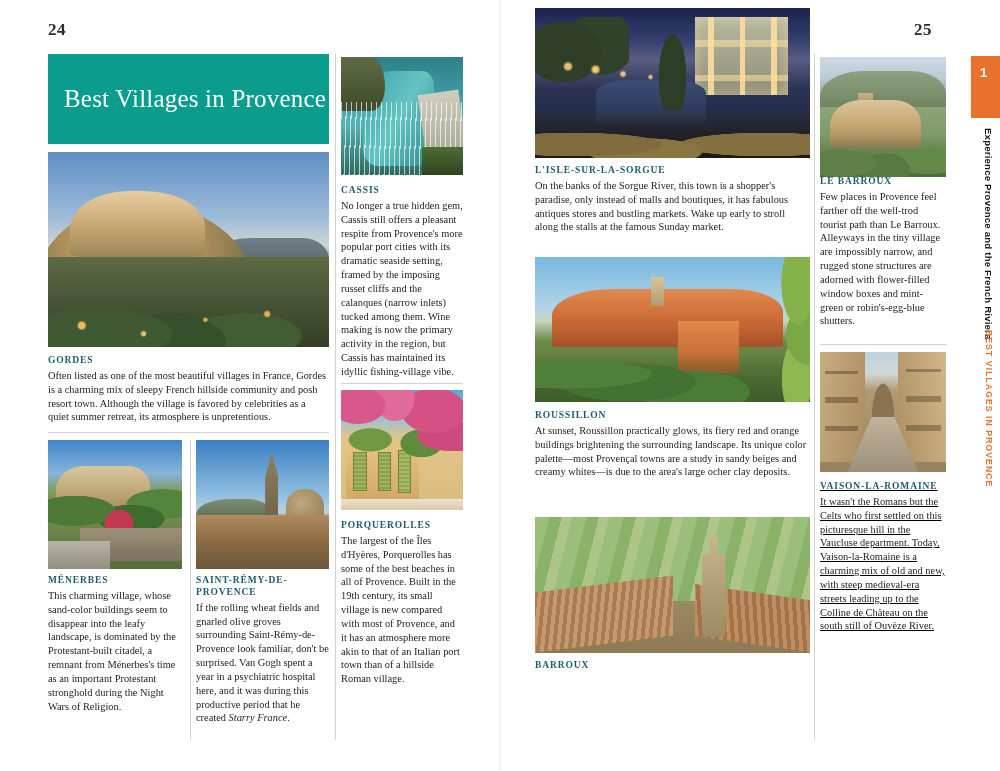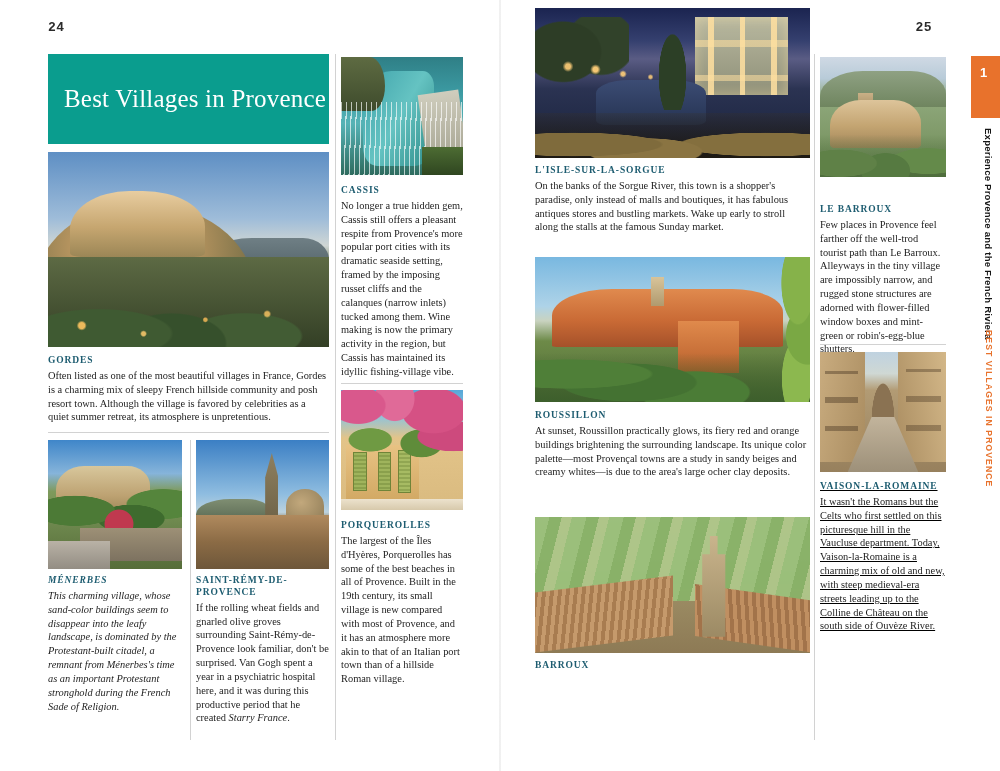--- a/index.html
+++ b/index.html
@@ -26,23 +26,23 @@
     left: 499px;
     top: 0;
     width: 2px;
     height: 771px;
     background: linear-gradient(to right, #ffffff, #e8e8e8 40%, #e8e8e8 60%, #ffffff);
   }
 
   
   .folio {
     position: absolute;
-    font-family: Liberation Mono, monospace;
+    font-family: Liberation Serif, serif;
     font-weight: 700;
-    font-size: 13px;
+    font-size: 17px;
     color: #2b2b2b;
     letter-spacing: 0.5px;
   }
   .folio-left  { left: 48px;  top: 20px; }
   .folio-right { right: 68px; top: 20px; }
 
   
   .title-banner {
     position: absolute;
     left: 48px;
@@ -461,23 +461,23 @@
 
   <div class="rule-h" style="left:48px; top:432px; width:281px;"></div>
 
   <div class="photo ph-menerbes" style="left:48px; top:440px; width:134px; height:129px;">
     <div class="houses"></div>
       <div class="foliage"></div>
     <div class="bougain"></div>
       <div class="wall"></div>
       <div class="road"></div>
   </div>
-  <div class="caption" style="left:48px; top:575px; width:134px;font-style:italic;">
+  <div class="caption" style="left:48px; top:575px; width:134px;">
     <div class="cap-head">MÉNERBES</div>
-    <div class="cap-body">This charming village, whose sand-color buildings seem to disappear into the leafy landscape, is dominated by the Protestant-built citadel, a remnant from Ménerbes's time as an important Protestant stronghold during the French Sade of Religion.</div>
+    <div class="cap-body">This charming village, whose sand-color buildings seem to disappear into the leafy landscape, is dominated by the Protestant-built citadel, a remnant from Ménerbes's time as an important Protestant stronghold during the Night Wars of Religion.</div>
   </div>
 
   <div class="rule-v" style="left:190px; top:440px; height:300px;"></div>
 
   <div class="photo ph-stremy" style="left:196px; top:440px; width:133px; height:129px;">
     <div class="hills"></div>
       <div class="spire"></div>
       <div class="dome"></div>
       <div class="roofs"></div>
   </div>
@@ -552,38 +552,38 @@
   </div>
 
   <div class="rule-v" style="left:814px; top:54px; height:686px;"></div>
 
   <div class="photo ph-barroux" style="left:820px; top:57px; width:126px; height:120px;">
     <div class="hills"></div>
       <div class="castle"></div>
       <div class="village"></div>
       <div class="green"></div>
   </div>
-  <div class="caption" style="left:820px; top:204px; width:126px;">
+  <div class="caption" style="left:820px; top:176px; width:126px;">
     <div class="cap-head">LE BARROUX</div>
     <div class="cap-body">Few places in Provence feel farther off the well-trod tourist path than Le Barroux. Alleyways in the tiny village are impossibly narrow, and rugged stone structures are adorned with flower-filled window boxes and mint-green or robin's-egg-blue shutters.</div>
   </div>
 
   <div class="rule-h" style="left:820px; top:344px; width:126px;"></div>
 
   <div class="photo ph-vaison" style="left:820px; top:352px; width:126px; height:120px;">
     <div class="bldgL"></div>
       <div class="bldgR"></div>
       <div class="arch"></div>
     <div class="winL"></div>
       <div class="winR"></div>
       <div class="street"></div>
   </div>
   <div class="caption" style="left:820px; top:481px; width:126px;text-decoration:underline;">
     <div class="cap-head">VAISON-LA-ROMAINE</div>
-    <div class="cap-body">It wasn't the Romans but the Celts who first settled on this picturesque hill in the Vaucluse department. Today, Vaison-la-Romaine is a charming mix of old and new, with steep medieval-era streets leading up to the Colline de Château on the south side of Ouvèze River.</div>
+    <div class="cap-body">It wasn't the Romans but the Celts who first settled on this picturesque hill in the Vaucluse department. Today, Vaison-la-Romaine is a charming mix of old and new, with steep medieval-era streets leading up to the Colline de Château on the south still of Ouvèze River.</div>
   </div>
 
   <div class="chap-tab">
     <span class="chap-tab-num">1</span>
   </div>
   <div class="running-head">Experience Provence and the French Riviera</div>
   <div class="running-section">BEST VILLAGES IN PROVENCE</div>
 
 </div>
 

